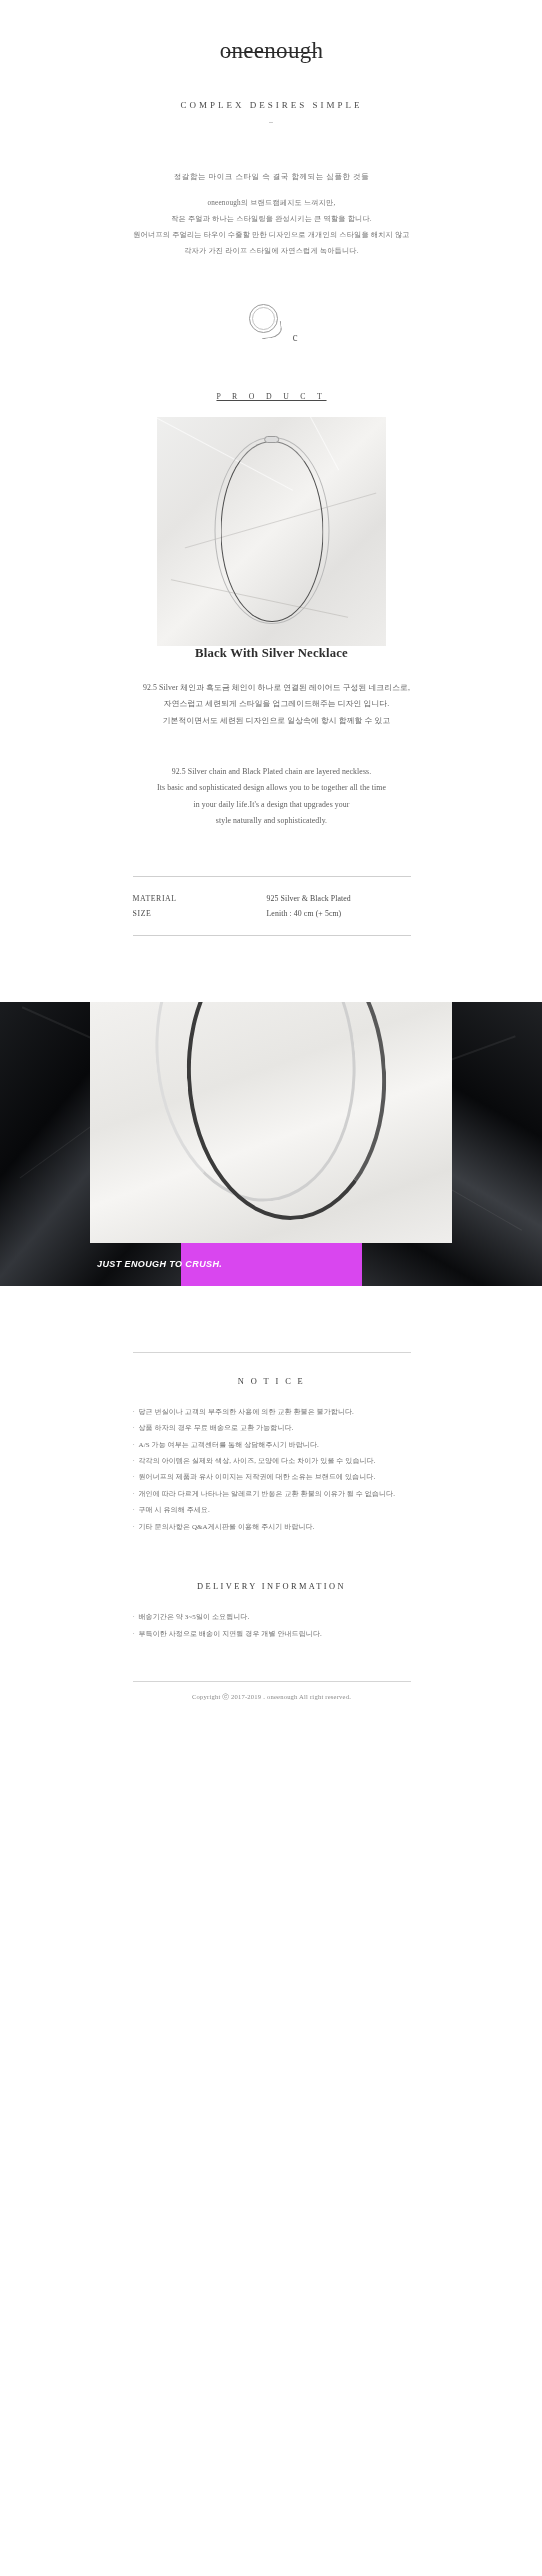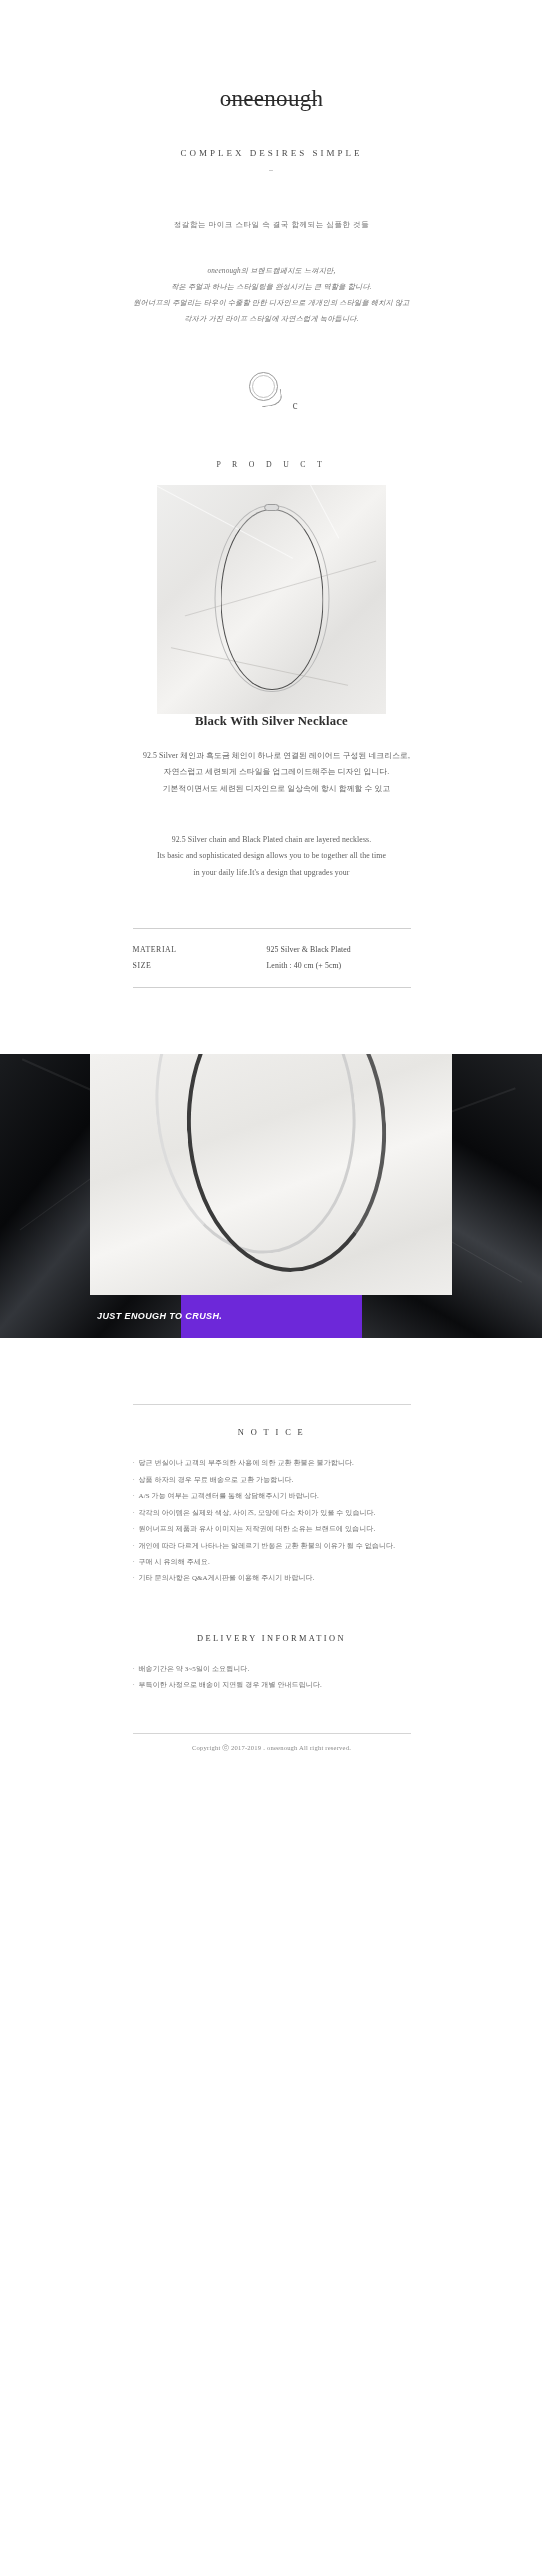--- a/index.html
+++ b/index.html
@@ -13,21 +13,21 @@
   .page {
     width: 543px;
     min-height: 2576px;
     position: relative;
     overflow: hidden;
   }
 
   
   .logo-wrap {
     text-align: center;
-    padding-top: 86px;
+    padding-top: 38px;
   }
   .logo {
     display: inline-block;
     font-family: "Liberation Serif", serif;
     font-size: 23px;
     letter-spacing: 0.3px;
     color: #2b2b2b;
     position: relative;
   }
   .logo .one { font-weight: 400; }
@@ -58,26 +58,25 @@
     letter-spacing: 1.2px;
   }
   .intro-sub {
     font-size: 7.5px;
     letter-spacing: 0.6px;
     color: #6e6e6e;
     line-height: 1.9;
     margin-top: 44px;
   }
   .intro-body {
-    margin-top: 32px;
+    margin-top: 12px;
     font-size: 7.2px;
     line-height: 2.2;
     color: #6e6e6e;
     letter-spacing: 0.2px;
-    font-style: italic;
   }
 
   
   .emblem-wrap {
     text-align: center;
     margin-top: 42px;
     height: 54px;
   }
   .emblem {
     display: inline-block;
@@ -114,20 +113,21 @@
     font-family: "Liberation Serif", serif;
   }
 
   
   .product-label {
     text-align: center;
     font-size: 7.8px;
     letter-spacing: 4.8px;
     color: #4a4a4a;
     margin-top: 36px;
+    text-decoration: underline;
   }
   .product-photo {
     width: 229px;
     height: 229px;
     margin: 15.7px auto 0;
     position: relative;
     overflow: hidden;
     background: linear-gradient(135deg,#efefee 0%,#e6e5e3 28%,#f4f3f1 50%,#e2e1df 72%,#eeedeb 100%);
   }
   .marble-vein {
@@ -212,21 +212,21 @@
   }
   .spec-key { width: 90px; letter-spacing: 0.6px; }
   .spec-val { flex: 1; letter-spacing: 0.1px; }
 
   
   .banner {
     position: relative;
     width: 543px;
     height: 284px;
     margin-top: 66px;
-    background: #6d28d9;
+    background: #d946ef;
     overflow: hidden;
   }
   .banner .crystal {
     position: absolute;
     background: linear-gradient(150deg,#2a2c30 0%,#0d0e10 40%,#3a3d42 60%,#0a0b0d 100%);
   }
   .banner .cr1 { left:0; top:0; width:181px; height:284px;
     background: linear-gradient(130deg,#1a1c1f 0%,#07080a 35%,#33363b 55%,#0b0c0e 80%,#26282c 100%); }
   .banner .cr2 { right:0; top:0; width:181px; height:284px;
     background: linear-gradient(210deg,#202225 0%,#08090b 35%,#3b3e43 58%,#0a0b0d 82%,#2a2c30 100%); }
@@ -382,20 +382,21 @@
   <div class="desc-ko">
     <div>92.5 Silver 체인과 흑도금 체인이 하나로 연결된 레이어드 구성된 네크리스로,</div>
     <div>자연스럽고 세련되게 스타일을 업그레이드해주는 디자인 입니다.</div>
     <div>기본적이면서도 세련된 디자인으로 일상속에 항시 함께할 수 있고</div>
   </div>
 
   <div class="desc-en">
     <div>92.5 Silver chain and Black Plated chain are layered neckless.</div>
     <div>Its basic and sophisticated design allows you to be together all the time</div>
     <div>in your daily life.It's a design that upgrades your</div>
+    <div>style naturally and sophisticatedly.</div>
   </div>
 
   <div class="spec">
     <div class="spec-row">
       <div class="spec-key">MATERIAL</div>
       <div class="spec-val">925 Silver &amp; Black Plated</div>
     </div>
     <div class="spec-row">
       <div class="spec-key">SIZE</div>
       <div class="spec-val">Lenith : 40 cm (+ 5cm)</div>

